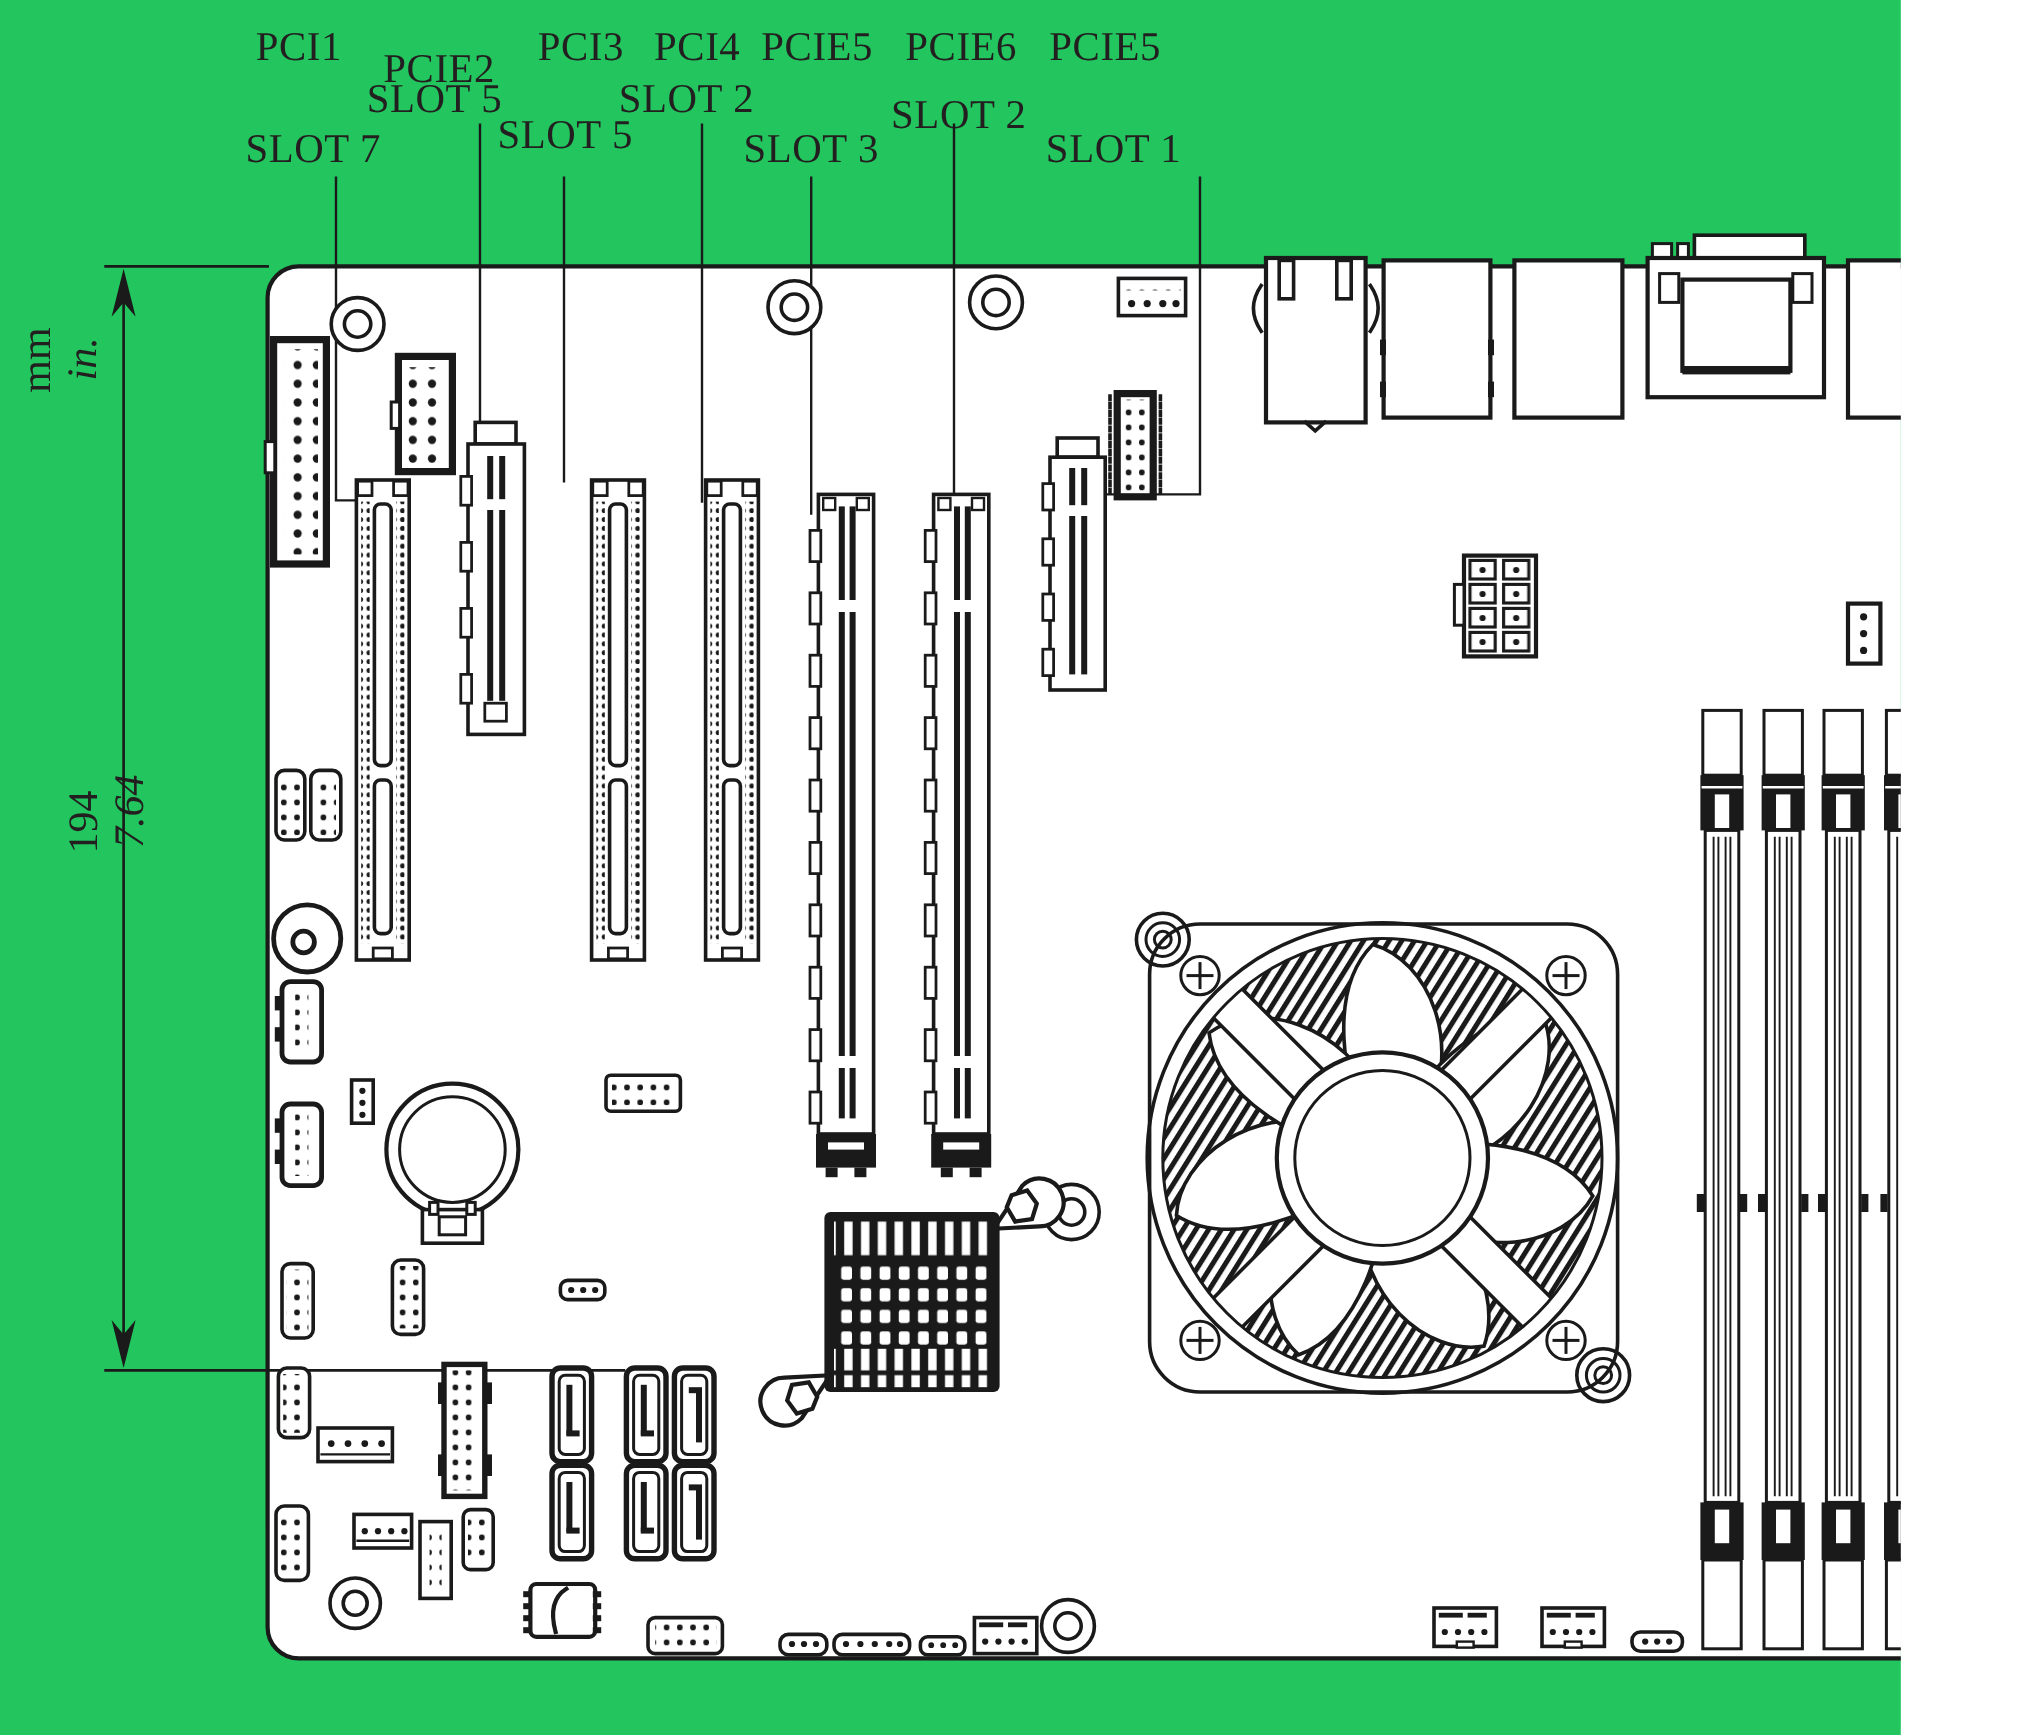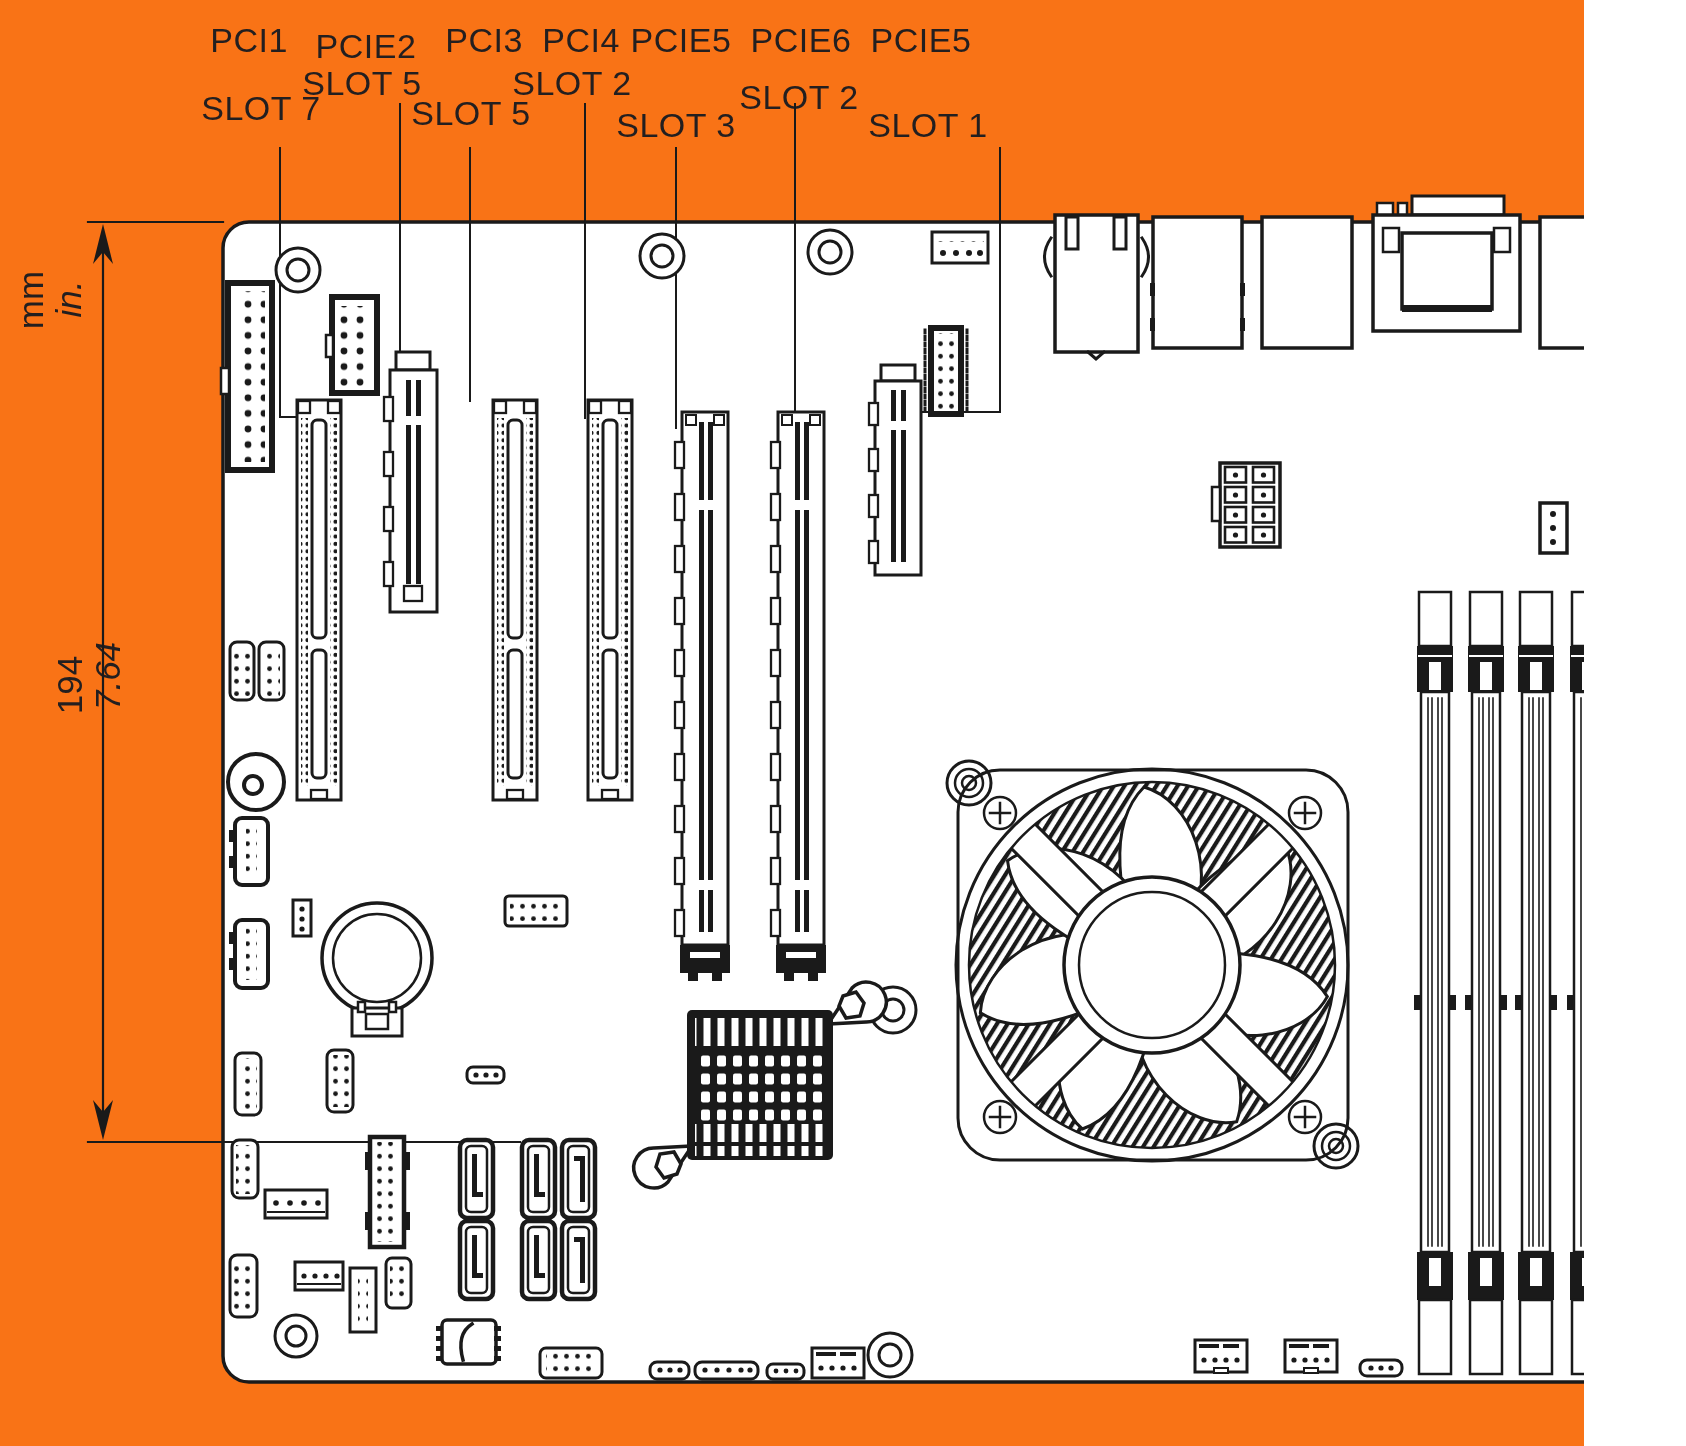--- a/index.html
+++ b/index.html
@@ -1,41 +1,41 @@
 <!DOCTYPE html>
 <html><head>
 <meta charset="utf-8">
 <style>
   html,body{margin:0;padding:0;background:#ffffff;}
-  #stage{position:relative;width:1584px;height:1446px;background:#f97316;overflow:hidden;
-         font-family:Liberation Sans, sans-serif;color:#231f20;}
+  #stage{position:relative;width:1584px;height:1446px;background:#22c55e;overflow:hidden;
+         font-family:Liberation Serif, serif;color:#231f20;}
   #stage svg{position:absolute;left:0;top:0;}
   .lbl{position:absolute;transform:translate(-50%,-50%);font-size:34px;letter-spacing:.5px;
        white-space:nowrap;color:#231f20;}
   .dim{position:absolute;transform:translate(-50%,-50%) rotate(-90deg);font-size:35px;}
   .it{font-style:italic;}
 </style>
 </head>
 <body>
 
 <div id="stage">
 
   <span class="lbl" style="left:249px;top:40px">PCI1</span>
-  <span class="lbl" style="left:366px;top:46px">PCIE2</span>
+  <span class="lbl" style="left:366px;top:58px">PCIE2</span>
   <span class="lbl" style="left:484px;top:40px">PCI3</span>
   <span class="lbl" style="left:581px;top:40px">PCI4</span>
   <span class="lbl" style="left:681px;top:40px">PCIE5</span>
   <span class="lbl" style="left:801px;top:40px">PCIE6</span>
   <span class="lbl" style="left:921px;top:40px">PCIE5</span>
 
   <span class="lbl" style="left:362px;top:83px">SLOT 5</span>
   <span class="lbl" style="left:572px;top:83px">SLOT 2</span>
   <span class="lbl" style="left:799px;top:97px">SLOT 2</span>
 
-  <span class="lbl" style="left:261px;top:108px">SLOT 7</span>
+  <span class="lbl" style="left:261px;top:125px">SLOT 7</span>
   <span class="lbl" style="left:471px;top:113px">SLOT 5</span>
   <span class="lbl" style="left:676px;top:125px">SLOT 3</span>
   <span class="lbl" style="left:928px;top:125px">SLOT 1</span>
 
   <span class="dim" style="left:31px;top:300px">mm</span>
   <span class="dim it" style="left:69px;top:299px">in.</span>
   <span class="dim" style="left:70px;top:685px">194</span>
   <span class="dim it" style="left:108px;top:676px">7.64</span>
 
   <svg width="1686" height="1446" viewBox="0 0 1686 1446">

